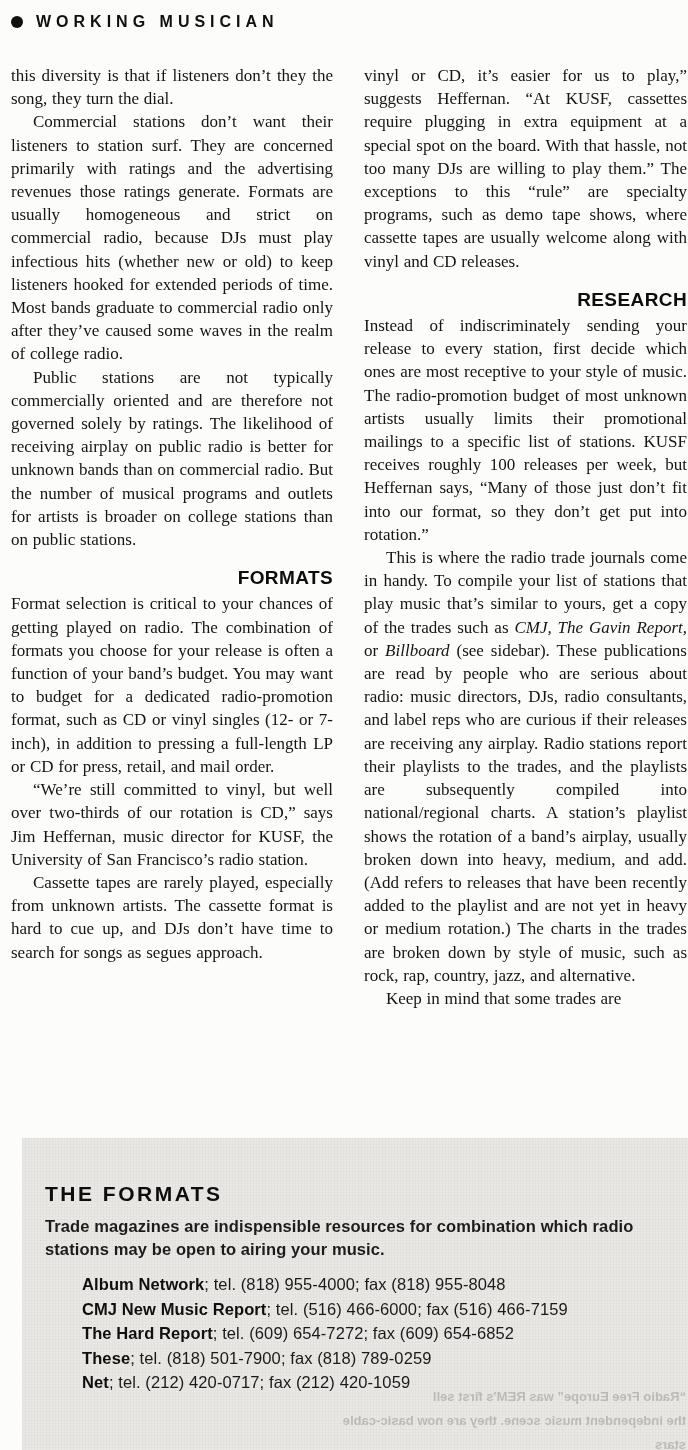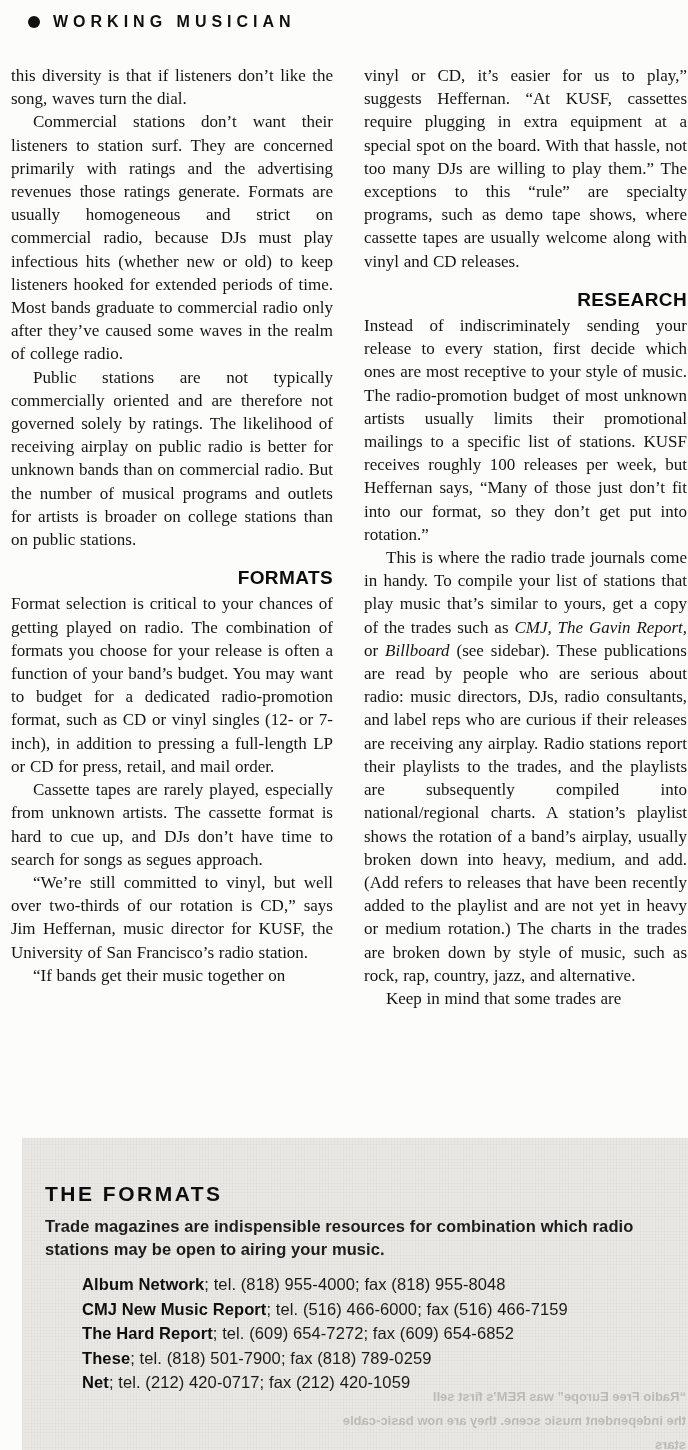--- a/index.html
+++ b/index.html
@@ -8,21 +8,21 @@
     position: relative;
     overflow: hidden;
     background: #fcfcfa;
     font-family: "Liberation Serif", "DejaVu Serif", serif;
     color: #141414;
     -webkit-font-smoothing: antialiased;
   }
 
   
   .masthead {
-    position: absolute; left: 28px; top: 13px;
+    position: absolute; left: 11px; top: 13px;
     display: flex; align-items: center; gap: 13px;
   }
   .masthead .bullet {
     width: 12px; height: 12px; border-radius: 50%;
     background: #101010; flex: 0 0 auto;
   }
   .masthead .kicker {
     font-family: "Liberation Sans", sans-serif;
     font-weight: bold; font-size: 16px;
     letter-spacing: 5px; color: #101010;
@@ -92,28 +92,27 @@
 </style>
 </head>
 <body>
 
 <div class="masthead">
   <span class="bullet"></span>
   <span class="kicker">WORKING MUSICIAN</span>
 </div>
 
 <div class="col col-left">
-    <p>this diversity is that if listeners don’t like the song, waves turn the dial.</p>
+    <p>this diversity is that if listeners don’t they the song, they turn the dial.</p>
     <p class="indent">Commercial stations don’t want their listeners to station surf. They are concerned primarily with ratings and the advertising revenues those ratings generate. Formats are usually homogeneous and strict on commercial radio, because DJs must play infectious hits (whether new or old) to keep listeners hooked for extended periods of time. Most bands graduate to commercial radio only after they’ve caused some waves in the realm of college radio.</p>
     <p class="indent">Public stations are not typically commercially oriented and are therefore not governed solely by ratings. The likelihood of receiving airplay on public radio is better for unknown bands than on commercial radio. But the number of musical programs and outlets for artists is broader on college stations than on public stations.</p>
     <h3>FORMATS</h3>
     <p>Format selection is critical to your chances of getting played on radio. The combination of formats you choose for your release is often a function of your band’s budget. You may want to budget for a dedicated radio-promotion format, such as CD or vinyl singles (12- or 7-inch), in addition to pressing a full-length LP or CD for press, retail, and mail order.</p>
+    <p class="indent">“We’re still committed to vinyl, but well over two-thirds of our rotation is CD,” says Jim Heffernan, music director for KUSF, the University of San Francisco’s radio station.</p>
     <p class="indent">Cassette tapes are rarely played, especially from unknown artists. The cassette format is hard to cue up, and DJs don’t have time to search for songs as segues approach.</p>
-    <p class="indent">“We’re still committed to vinyl, but well over two-thirds of our rotation is CD,” says Jim Heffernan, music director for KUSF, the University of San Francisco’s radio station.</p>
-    <p class="indent">“If bands get their music together on</p>
   </div>
 <div class="col col-right">
     <p>vinyl or CD, it’s easier for us to play,” suggests Heffernan. “At KUSF, cassettes require plugging in extra equipment at a special spot on the board. With that hassle, not too many DJs are willing to play them.” The exceptions to this “rule” are specialty programs, such as demo tape shows, where cassette tapes are usually welcome along with vinyl and CD releases.</p>
     <h3>RESEARCH</h3>
     <p>Instead of indiscriminately sending your release to every station, first decide which ones are most receptive to your style of music. The radio-promotion budget of most unknown artists usually limits their promotional mailings to a specific list of stations. KUSF receives roughly 100 releases per week, but Heffernan says, “Many of those just don’t fit into our format, so they don’t get put into rotation.”</p>
     <p class="indent"><span>This is where the radio trade journals come in handy. To compile your list of stations that play music that’s similar to yours, get a copy of the trades such as </span><span style="font-style: italic;">CMJ, The Gavin Report,</span><span> or </span><span style="font-style: italic;">Billboard</span><span> (see sidebar). These publications are read by people who are serious about radio: music directors, DJs, radio consultants, and label reps who are curious if their releases are receiving any airplay. Radio stations report their playlists to the trades, and the playlists are subsequently compiled into national/regional charts. A station’s playlist shows the rotation of a band’s airplay, usually broken down into heavy, medium, and add. (Add refers to releases that have been recently added to the playlist and are not yet in heavy or medium rotation.) The charts in the trades are broken down by style of music, such as rock, rap, country, jazz, and alternative.</span></p>
     <p class="indent">Keep in mind that some trades are</p>
   </div>
 
 <div class="trades-box">

